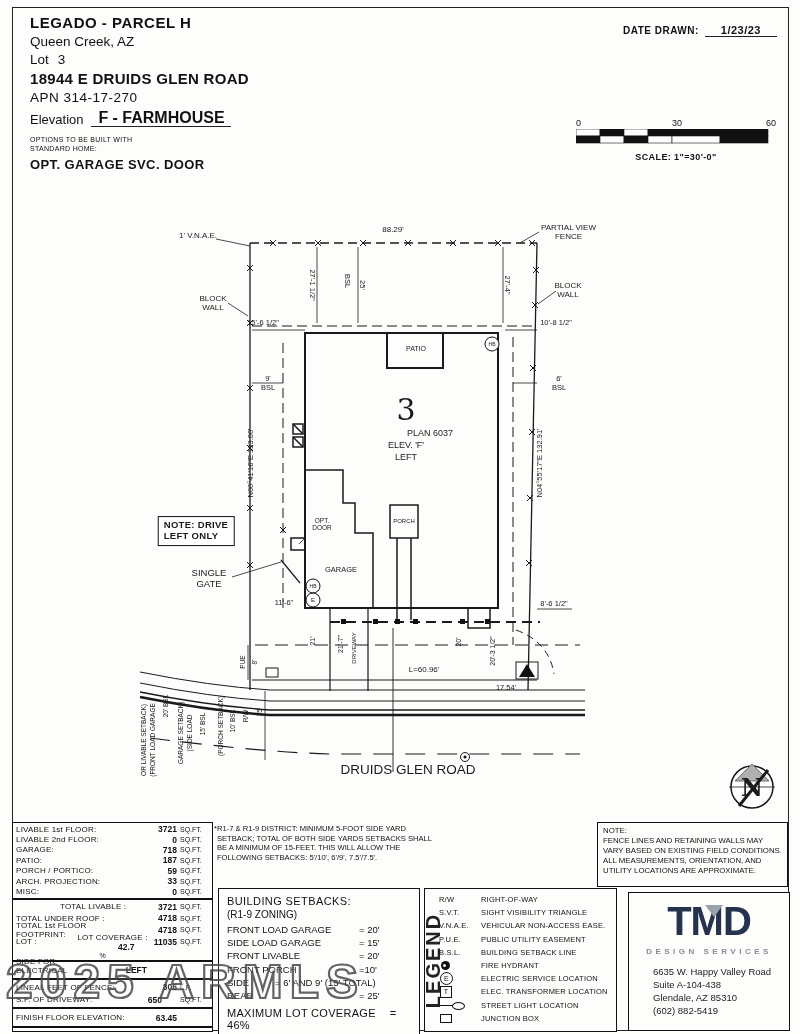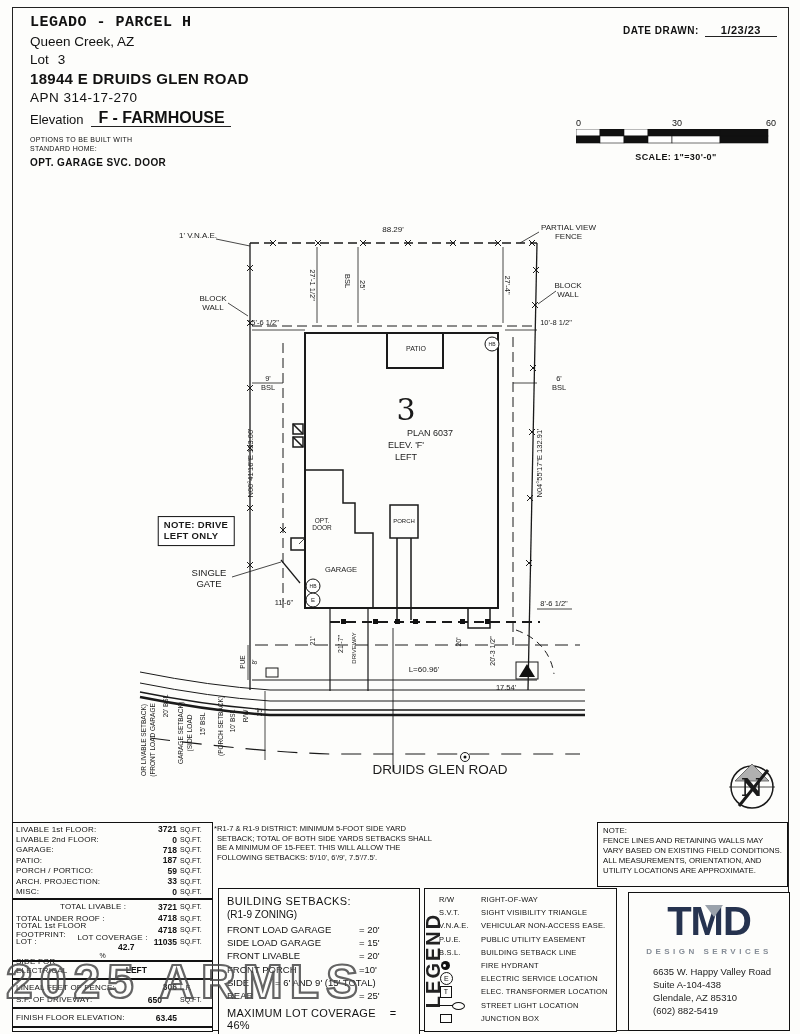--- a/index.html
+++ b/index.html
@@ -1,32 +1,32 @@
 <!DOCTYPE html>
 <html><head>
 <meta charset="utf-8">
 <style>
   html,body{margin:0;padding:0;background:#e8e8e6;}
   #page{position:relative;width:800px;height:1034px;background:#fdfdfb;font-family:"Liberation Sans",sans-serif;color:#111;overflow:hidden;}
   #border{position:absolute;left:12px;top:7px;width:775px;height:1022px;border:1.6px solid #222;}
   
   #header{position:absolute;left:30px;top:14px;width:330px;}
   .h-line{white-space:nowrap;}
-  #hdr-title{font-size:15px;font-weight:bold;letter-spacing:.5px;font-family:Liberation Mono, monospace;}
+  #hdr-title{font-size:15px;font-weight:bold;letter-spacing:.5px;}
   #hdr-city{font-size:13.5px;margin-top:3px;}
   #hdr-lot{font-size:13.5px;margin-top:3px;}
   #hdr-lot .val{margin-left:9px;}
   #hdr-addr{font-size:15px;font-weight:bold;margin-top:3px;letter-spacing:.3px;}
   #hdr-apn{font-size:13.5px;margin-top:3px;letter-spacing:.5px;}
   .uline-row{font-size:13px;margin-top:4px;display:flex;align-items:flex-end;}
   .uline-val{display:inline-block;border-bottom:1.6px solid #222;text-align:center;font-size:16px;font-weight:bold;line-height:17px;}
   #model-val{width:118px;margin-left:14px;}
   #elev-val{width:140px;margin-left:8px;}
   #hdr-options{font-size:7px;margin-top:9px;line-height:8.6px;white-space:pre-line;letter-spacing:.3px;}
-  #hdr-option-item{font-size:10px;font-weight:bold;margin-top:4px;letter-spacing:.4px;}
+  #hdr-option-item{font-size:13px;font-weight:bold;margin-top:4px;letter-spacing:.4px;}
   
   #date-drawn{position:absolute;left:623px;top:24px;font-size:10px;font-weight:bold;letter-spacing:.5px;}
   #date-val{display:inline-block;border-bottom:1.2px solid #222;min-width:72px;text-align:center;font-size:11px;margin-left:6px;}
   #scalebar{position:absolute;left:576px;top:118px;width:200px;}
   .tickrow{position:relative;height:11px;font-size:9px;}
   .tick0{position:absolute;left:0;}
   .tick30{position:absolute;left:96px;}
   .tick60{position:absolute;right:0;}
   #scale-label{text-align:center;font-size:9px;font-weight:bold;margin-top:3px;letter-spacing:.4px;}
   
@@ -254,21 +254,21 @@
         <div class="pl" style="left: 246px; top: 716px; font-size: 6.5px; transform: translate(-50%, -50%) rotate(-90deg);">R/W</div>
         <div class="pl" style="left: 260px; top: 712px; font-size: 6.5px; transform: translate(-50%, -50%) rotate(-90deg);">25'</div>
         <div class="pl" style="left: 144px; top: 740px; font-size: 6.5px; transform: translate(-50%, -50%) rotate(-90deg);">OR LIVABLE SETBACK)</div>
         <div class="pl" style="left: 153px; top: 740px; font-size: 6.5px; transform: translate(-50%, -50%) rotate(-90deg);">(FRONT LOAD GARAGE</div>
         <div class="pl" style="left: 166px; top: 706px; font-size: 6.5px; transform: translate(-50%, -50%) rotate(-90deg);">20' BSL</div>
         <div class="pl" style="left: 181px; top: 733px; font-size: 6.5px; transform: translate(-50%, -50%) rotate(-90deg);">GARAGE SETBACK)</div>
         <div class="pl" style="left: 190px; top: 733px; font-size: 6.5px; transform: translate(-50%, -50%) rotate(-90deg);">(SIDE LOAD</div>
         <div class="pl" style="left: 203px; top: 724px; font-size: 6.5px; transform: translate(-50%, -50%) rotate(-90deg);">15' BSL</div>
         <div class="pl" style="left: 221px; top: 726px; font-size: 6.5px; transform: translate(-50%, -50%) rotate(-90deg);">(PORCH SETBACK)</div>
         <div class="pl" style="left: 233px; top: 721px; font-size: 6.5px; transform: translate(-50%, -50%) rotate(-90deg);">10' BSL</div>
-        <div class="pl" style="left: 408px; top: 770px; font-size: 13.5px; transform: translate(-50%, -50%); margin-left: 32px;">DRUIDS GLEN ROAD</div>
+        <div class="pl" style="left: 408px; top: 770px; font-size: 13.5px; transform: translate(-50%, -50%);">DRUIDS GLEN ROAD</div>
         <div class="pl" style="left: 752px; top: 788px; font-size: 24px; font-weight: bold; font-family: &quot;DejaVu Serif&quot;, serif; transform: translate(-50%, -50%);">N</div>
       </div>
   </div>
 
   <div class="bx" id="stats">
       <div class="stat-group">
         <div class="stat-row" style="height: 10.4px;">
           <span class="stat-label">LIVABLE 1st FLOOR:</span>
           <span class="stat-value">3721</span>
           <span class="stat-unit">SQ.FT.</span>

